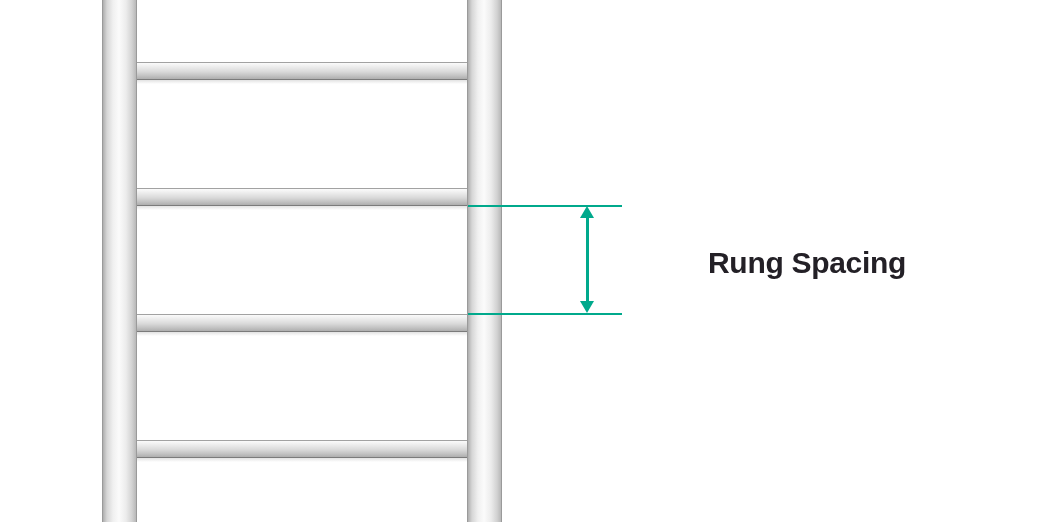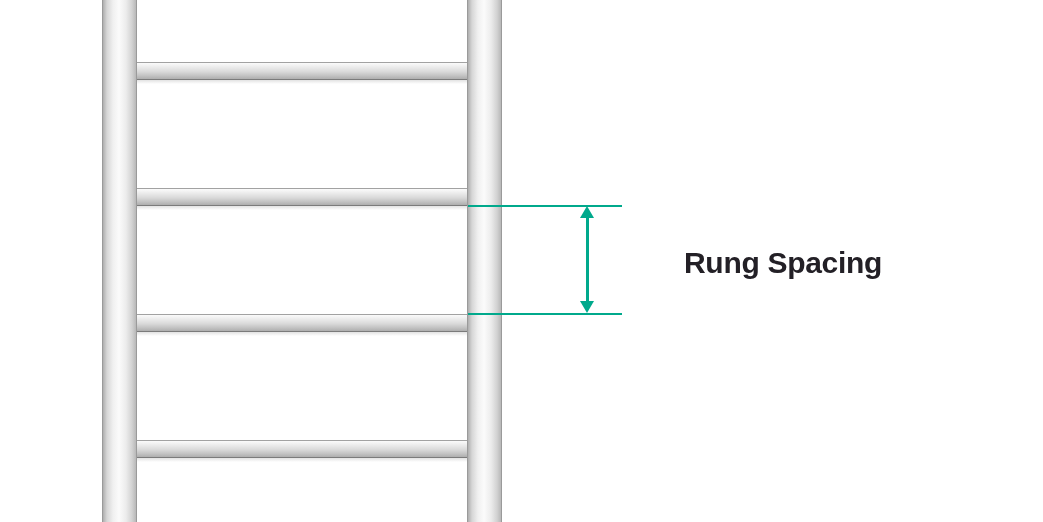--- a/index.html
+++ b/index.html
@@ -111,21 +111,21 @@
     border-bottom: 12px solid var(--accent, #00a98c);
   }
   .arrowhead.down {
     top: 301px;
     border-top: 12px solid var(--accent, #00a98c);
   }
 
   
   .label {
     position: absolute;
-    left: 684px;
+    left: 708px;
     top: 246px;
     font-size: 30px;
     font-weight: 700;
     letter-spacing: -0.3px;
     color: var(--label-color, #232026);
     white-space: nowrap;
   }
 </style>
 </head>
 <body>

